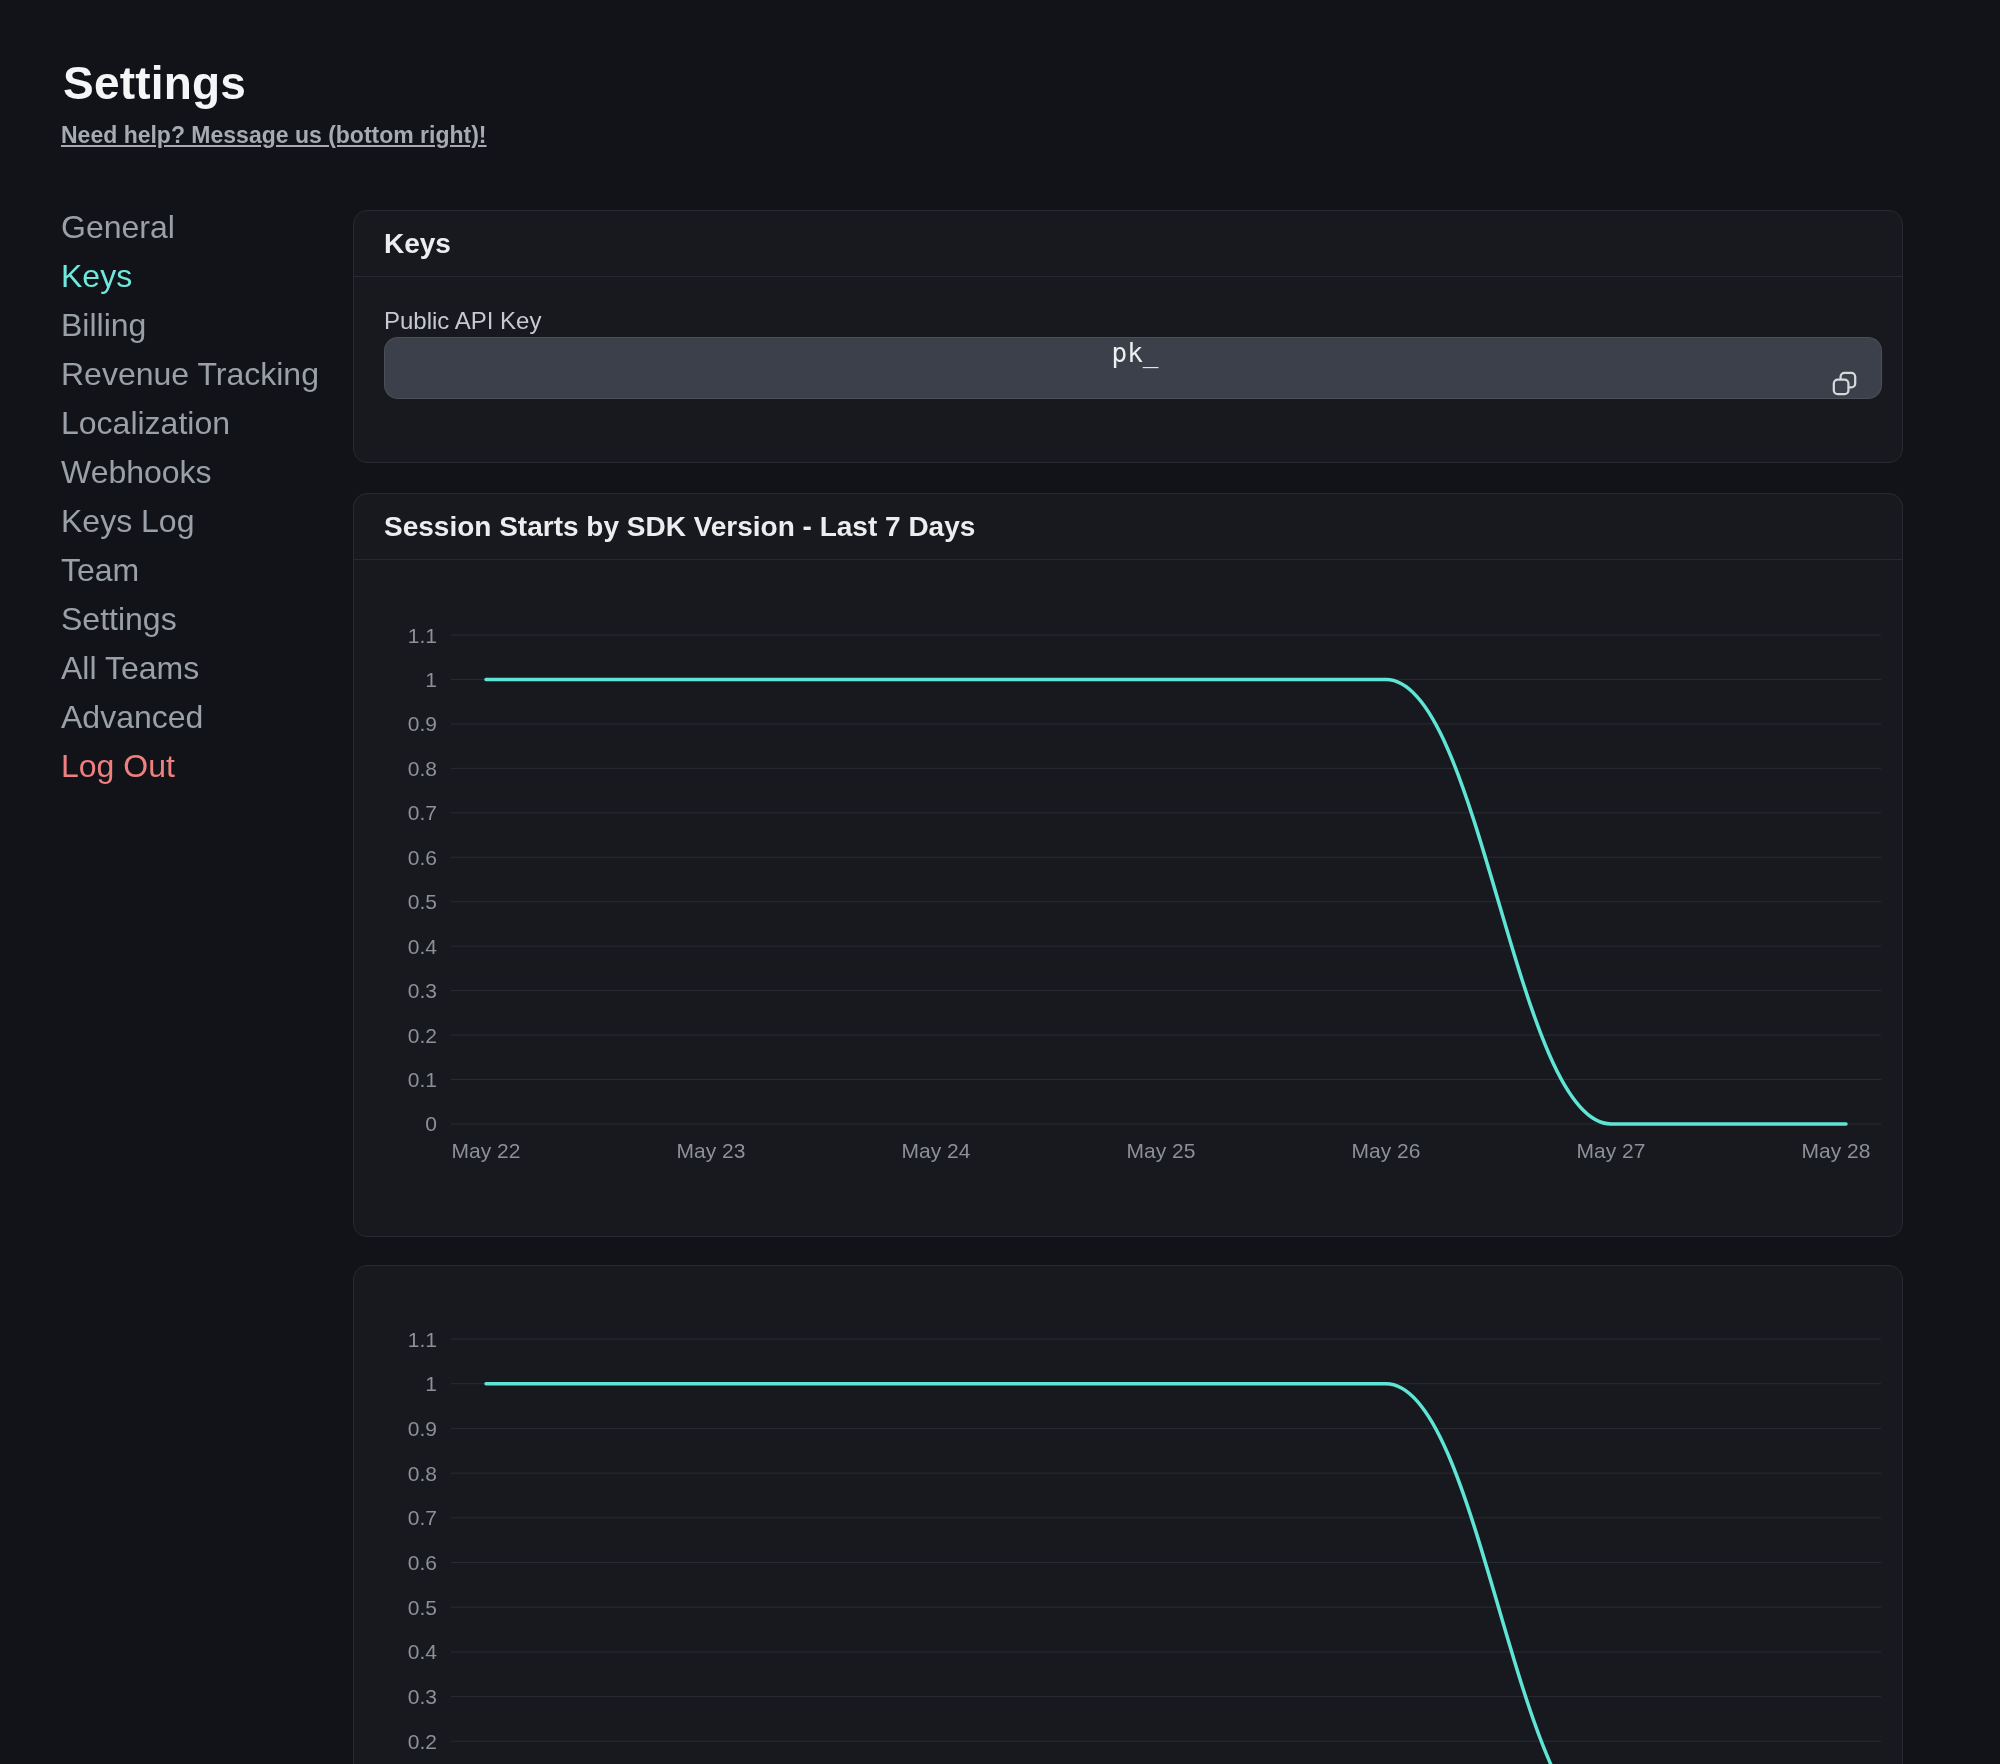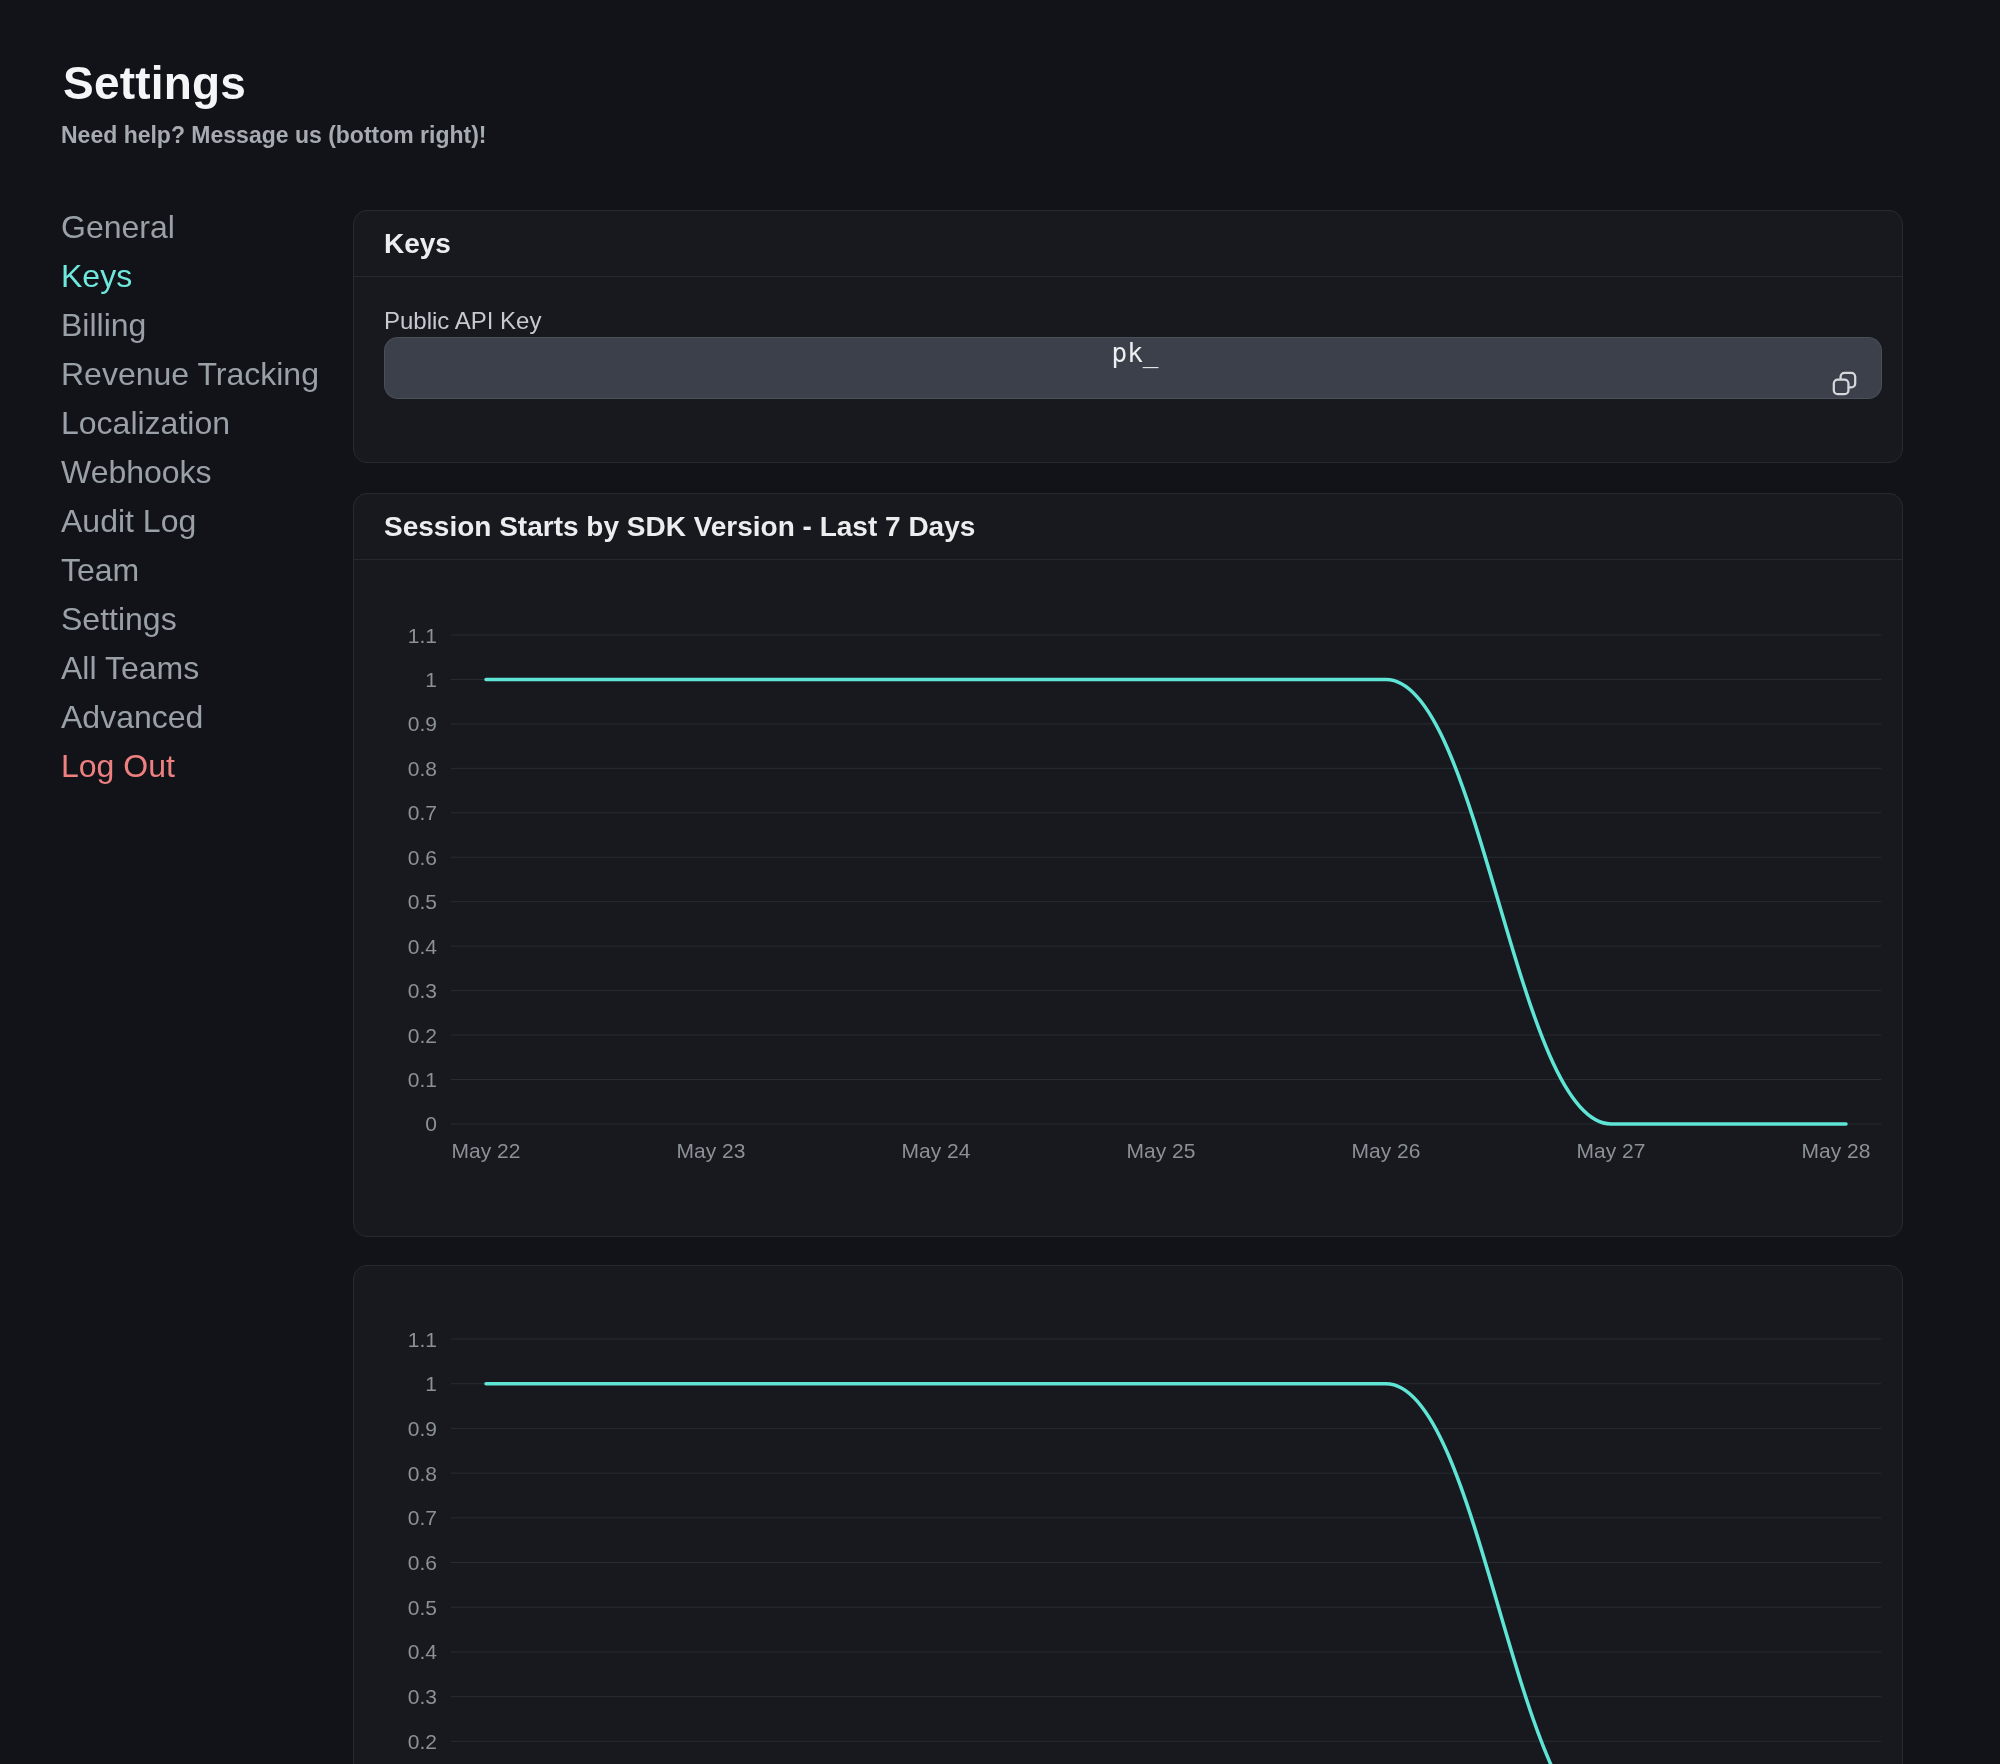--- a/index.html
+++ b/index.html
@@ -11,21 +11,21 @@
     font-family:"Liberation Sans", sans-serif;
     color:#e8eaed;
   }
   
   .page-title {
     position:absolute; left:63px; top:56px;
     font-size:46px; font-weight:700; color:#f4f5f7; letter-spacing:.2px;
   }
   .page-subtitle {
     position:absolute; left:61px; top:122px;
-    font-size:23px; font-weight:600; color:#a6abb2;
+    font-size:23px; font-weight:600; color:#a6abb2;text-decoration:underline;
   }
   
   .sidebar {
     position:absolute; left:61px; top:203px; width:260px;
     list-style:none;
   }
   .sidebar li {
     height:49px; line-height:49px;
     font-size:32px; font-weight:500; color:#9aa0a7;
     cursor:pointer; white-space:nowrap;
@@ -82,21 +82,21 @@
 <h1 class="page-title">Settings</h1>
 <p class="page-subtitle">Need help? Message us (bottom right)!</p>
 
 <ul class="sidebar">
     <li>General</li>
     <li class="active">Keys</li>
     <li>Billing</li>
     <li>Revenue Tracking</li>
     <li>Localization</li>
     <li>Webhooks</li>
-    <li>Audit Log</li>
+    <li>Keys Log</li>
     <li>Team</li>
     <li>Settings</li>
     <li>All Teams</li>
     <li>Advanced</li>
     <li class="danger">Log Out</li>
   </ul>
 
 <section class="card" id="card-keys">
   <div class="card-header">Keys</div>
   <div class="card-body">

